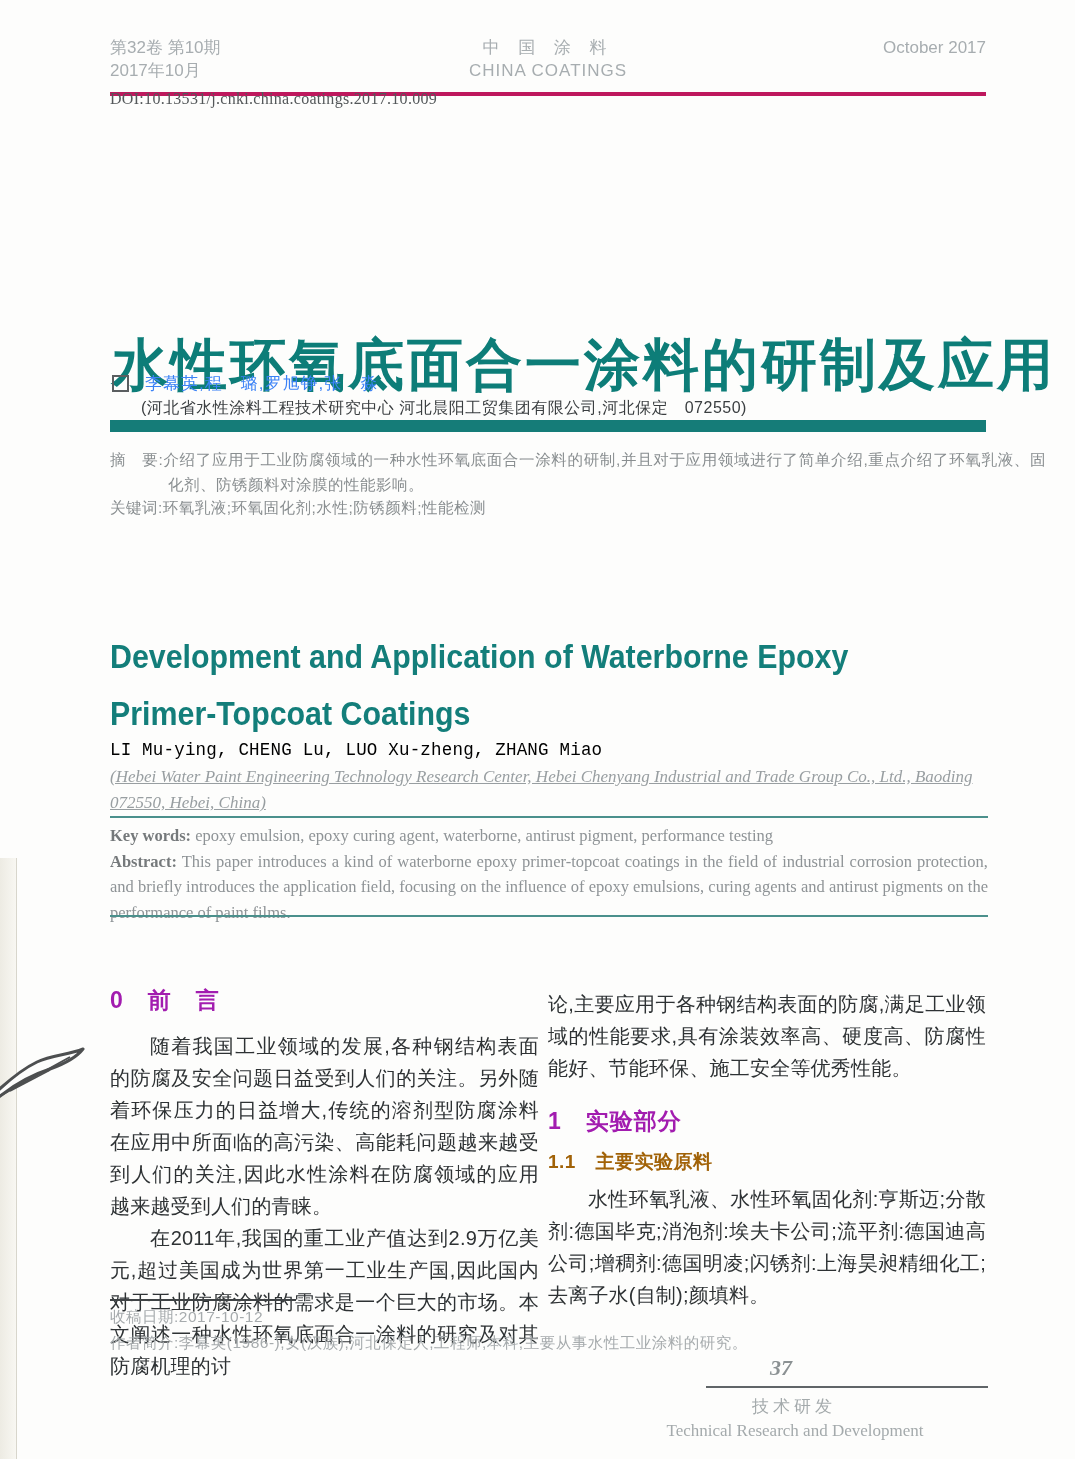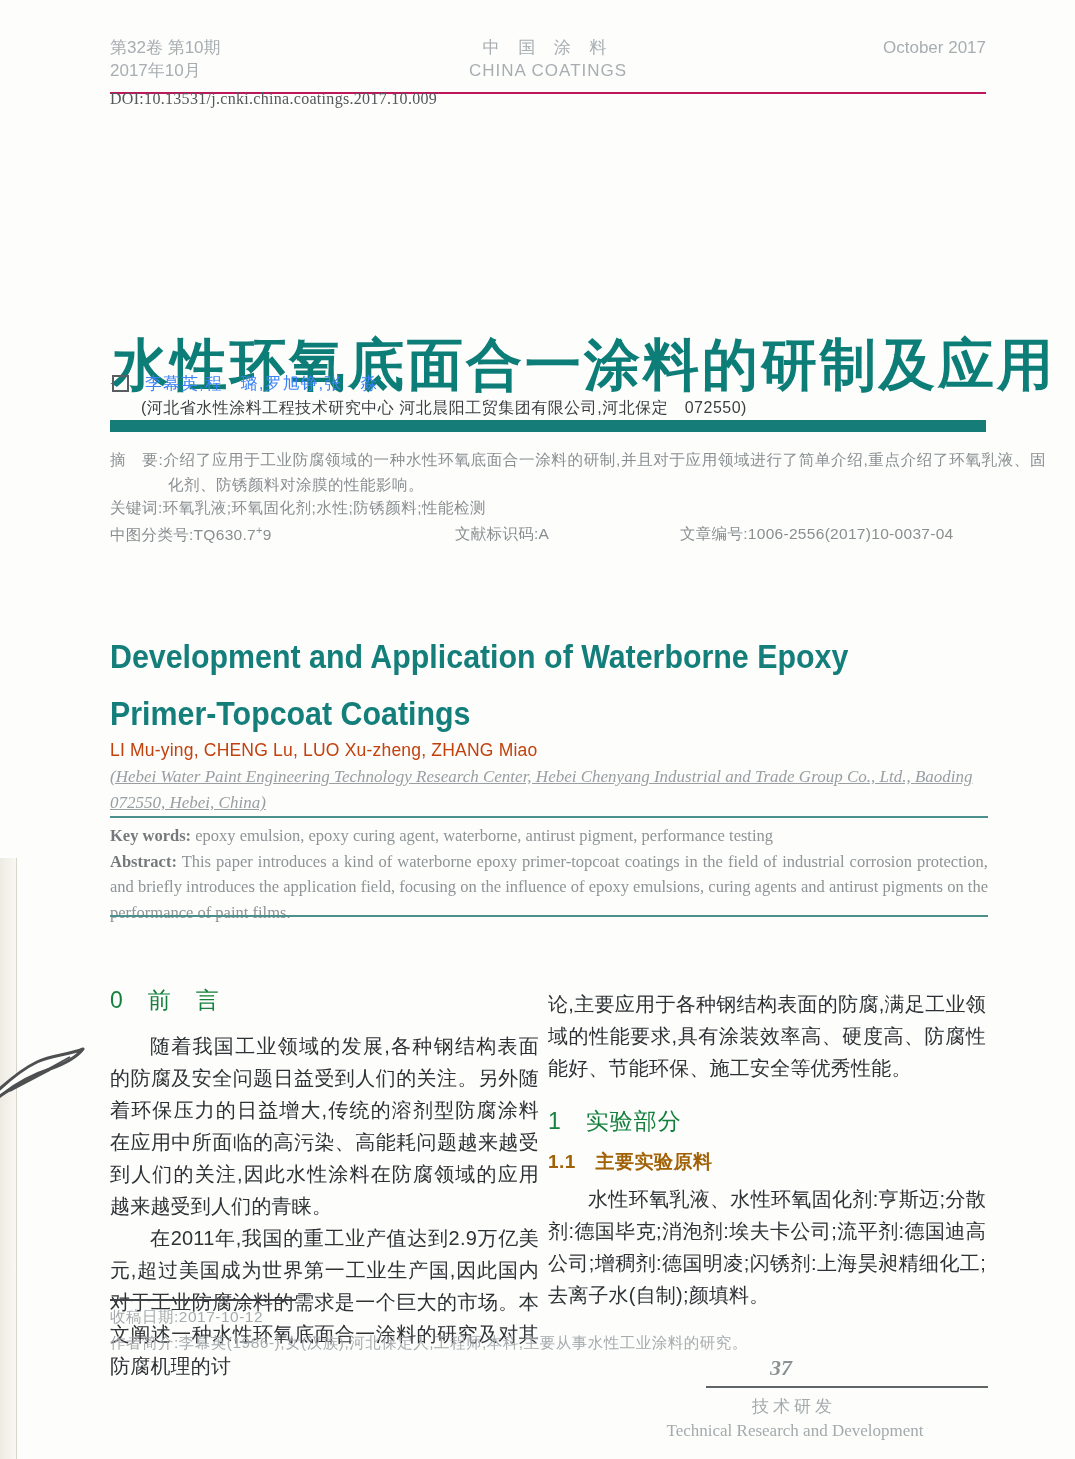--- a/index.html
+++ b/index.html
@@ -9,21 +9,21 @@
     height: 1459px;
     background: #fdfdfc;
     font-family: "Liberation Sans", sans-serif;
     overflow: hidden;
     color: #2e3234;
   }
   
   .journal-header {
     position: absolute; top: 36px; left: 110px; width: 876px;
     display: grid; grid-template-columns: 1fr auto 1fr;
-    padding-bottom: 10px; border-bottom: 2px solid #be185d;
+    padding-bottom: 10px; border-bottom: 4px solid #be185d;
     color: #a7adb0; font-size: 17px; line-height: 23px;
   }
   .journal-header .col-left  { text-align: left; }
   .journal-header .col-center{ text-align: center; }
   .journal-header .col-right { text-align: right; }
   .journal-zh { letter-spacing: 7px; }
   .journal-en { letter-spacing: 1px; }
   .doi-line {
     position: absolute; top: 90px; left: 110px;
     font-family: "Liberation Serif", serif;
@@ -73,21 +73,21 @@
   
   .title-en {
     position: absolute; top: 628px; left: 110px;
     font-size: 33px; font-weight: 700; line-height: 57px;
     color: #137e7a; white-space: nowrap;
     transform: scaleX(0.92); transform-origin: left top;
     letter-spacing: 0px;
   }
   .authors-en {
     position: absolute; top: 740px; left: 110px;
-    font-size: 17.5px; color: #c2410c; letter-spacing: 0.2px;
+    font-size: 17.5px; color: #000000; letter-spacing: 0.2px; font-family: Liberation Mono, monospace;
   }
   .affiliation-en {
     position: absolute; top: 764px; left: 110px; width: 882px;
     font-family: "Liberation Serif", serif; font-style: italic;
     font-size: 17px; line-height: 26px; color: #989ea1; text-decoration: underline;
   }
   .hr-teal-1 { position: absolute; top: 816px; left: 110px; width: 878px; border-top: 2px solid #4b908c; }
   .hr-teal-2 { position: absolute; top: 915px; left: 110px; width: 878px; border-top: 2px solid #4b908c; }
   
   .abstract-en {
@@ -95,21 +95,21 @@
     font-family: "Liberation Serif", serif;
     font-size: 16.5px; line-height: 25.5px; color: #8e9396;
     text-align: justify;
   }
   .abstract-en .en-label { font-weight: 700; color: #75797b; }
   
   .col { position: absolute; top: 985px; }
   .col-a { left: 110px; width: 429px; }
   .col-b { left: 548px; width: 438px; top: 988px; }
   .sec-h1 {
-    font-size: 23px; font-weight: 400; color: #15803d;
+    font-size: 23px; font-weight: 700; color: #a21caf;
     letter-spacing: 1px; margin: 0 0 14px 0;
   }
   .sec-h2 {
     font-size: 19px; font-weight: 700; color: #a16207;
     letter-spacing: 0.5px; margin: 12px 0 8px 0;
   }
   .body-p {
     font-size: 20px; line-height: 32px; color: #2e3234;
     text-align: justify; margin: 0; text-indent: 2em;
     letter-spacing: 0.2px;
@@ -180,25 +180,20 @@
   <h1 class="title-zh">水性环氧底面合一涂料的研制及应用</h1>
   <div class="authors-zh-row">
     <span class="author-marker"></span>
     <span>李幕英,程　璐,罗旭铮,张　淼</span>
   </div>
   <div class="affiliation-zh">(河北省水性涂料工程技术研究中心 河北晨阳工贸集团有限公司,河北保定　072550)</div>
   <div class="teal-bar"></div>
 
   <div class="abstract-zh"><span>摘　要:</span><span>介绍了应用于工业防腐领域的一种水性环氧底面合一涂料的研制,并且对于应用领域进行了简单介绍,重点介绍了环氧乳液、固化剂、防锈颜料对涂膜的性能影响。</span></div>
   <div class="keywords-zh">关键词:环氧乳液;环氧固化剂;水性;防锈颜料;性能检测</div>
-  <div class="class-row">
-    <span class="clc"><span>中图分类号:TQ630.7</span><sup>+</sup><span>9</span></span>
-    <span class="doc-code">文献标识码:A</span>
-    <span class="article-no">文章编号:1006-2556(2017)10-0037-04</span>
-  </div>
 
   <div class="title-en">
     <div>Development and Application of Waterborne Epoxy</div>
     <div>Primer-Topcoat Coatings</div>
   </div>
   <div class="authors-en">LI Mu-ying, CHENG Lu, LUO Xu-zheng, ZHANG Miao</div>
   <div class="affiliation-en">(Hebei Water Paint Engineering Technology Research Center, Hebei Chenyang Industrial and Trade Group Co., Ltd., Baoding 072550, Hebei, China)</div>
 
   <div class="hr-teal-1"></div>
   <div class="abstract-en">

